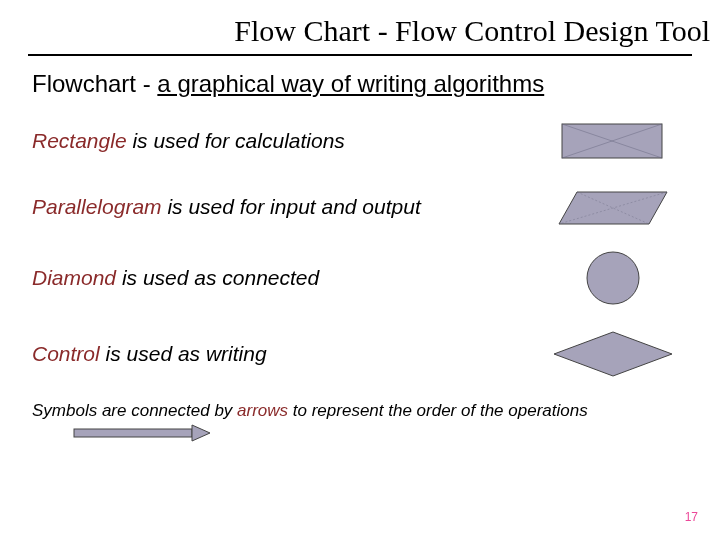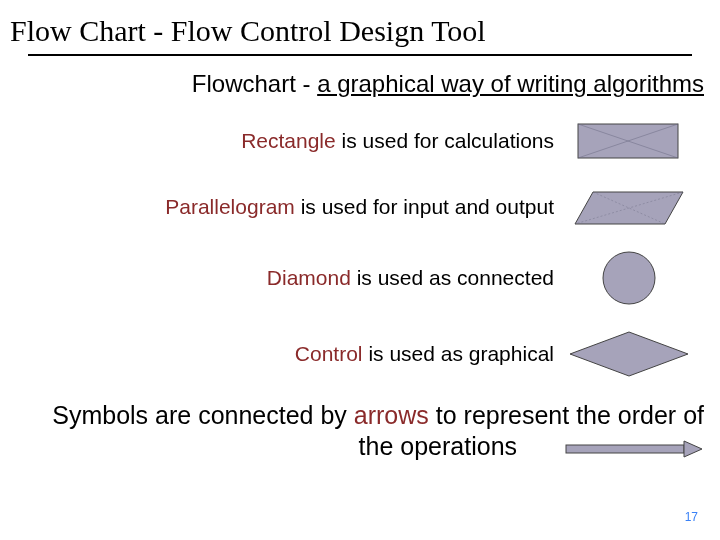--- a/index.html
+++ b/index.html
@@ -1,29 +1,29 @@
 <!DOCTYPE html>
 <html><head>
 <meta charset="utf-8">
 <style>
   html,body{margin:0;padding:0;width:720px;height:540px;background:#fff;font-family:Arial,Helvetica,sans-serif;color:#000;}
   .slide{width:720px;height:540px;position:relative;box-sizing:border-box;}
-  .title{font-family:Georgia,'Times New Roman',serif;font-size:30px;text-align:left;padding:14px 10px 6px 10px;}
+  .title{font-family:Georgia,'Times New Roman',serif;font-size:30px;text-align:right;padding:14px 10px 6px 10px;}
   .title-rule{border:0;border-top:2px solid #000;margin:0 28px 14px 28px;}
-  .body{padding:0 16px;text-align:right;}
+  .body{padding:0 32px;}
   .subtitle{font-size:24px;margin-bottom:18px;}
   .subtitle .u{text-decoration:underline;}
-  .row{display:flex;align-items:center;justify-content:space-between;margin-bottom:18px;}
+  .row{display:flex;align-items:center;justify-content:space-between;margin-bottom:18px;font-style:italic;}
   .row .txt{font-size:21px;flex:1;}
   .row .txt .kw{color:#8a2a2a;}
   .shapebox{width:150px;display:flex;justify-content:center;align-items:center;}
-  .footer-txt{font-size:25px;margin-top:6px;line-height:1.25;}
+  .footer-txt{font-size:17px;margin-top:6px;line-height:1.25;font-style:italic;}
   .footer-txt .kw{color:#8a2a2a;}
   .arrow-img{display:inline-block;vertical-align:middle;margin-left:40px;}
-  .pagenum{position:absolute;right:22px;bottom:16px;font-size:12px;color:#3b82f6;}
+  .pagenum{position:absolute;right:22px;bottom:16px;font-size:12px;color:#ec4899;}
   svg{display:block;}
 </style>
 </head>
 <body>
 <div class="slide">
 
 <div class="title">Flow  Chart - Flow Control Design Tool</div>
 <hr class="title-rule">
 
 <div class="body">
@@ -64,21 +64,21 @@
     </div>
     <div class="shapebox">
       <svg width="70" height="60">
         <circle cx="35" cy="30" r="26" fill="#a6a3ba" stroke="#444" stroke-width="1"></circle>
       </svg>
     </div>
   </div>
 
   <div class="row">
     <div class="txt">
-      <span class="kw">Control</span><span> is used as graphical</span>
+      <span class="kw">Control</span><span> is used as writing</span>
     </div>
     <div class="shapebox">
       <svg width="130" height="56">
         <polygon points="65,6 124,28 65,50 6,28" fill="#a6a3ba" stroke="#444" stroke-width="1"></polygon>
       </svg>
     </div>
   </div>
 
   <div class="footer-txt">
     <span>Symbols are connected by </span><span class="kw">arrows</span><span> to represent the order of the  operations</span>

